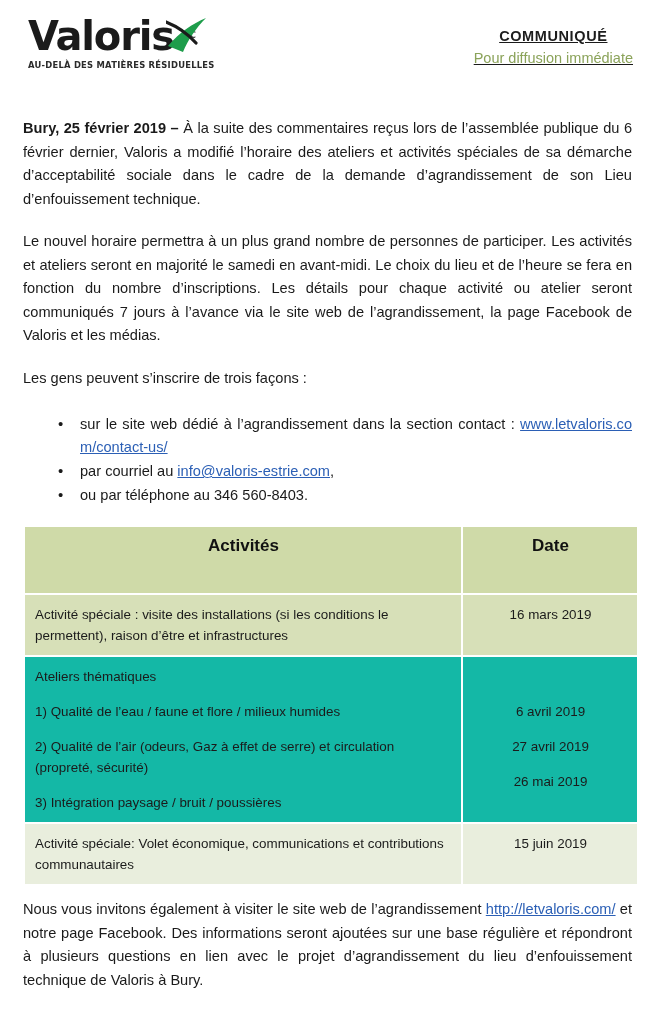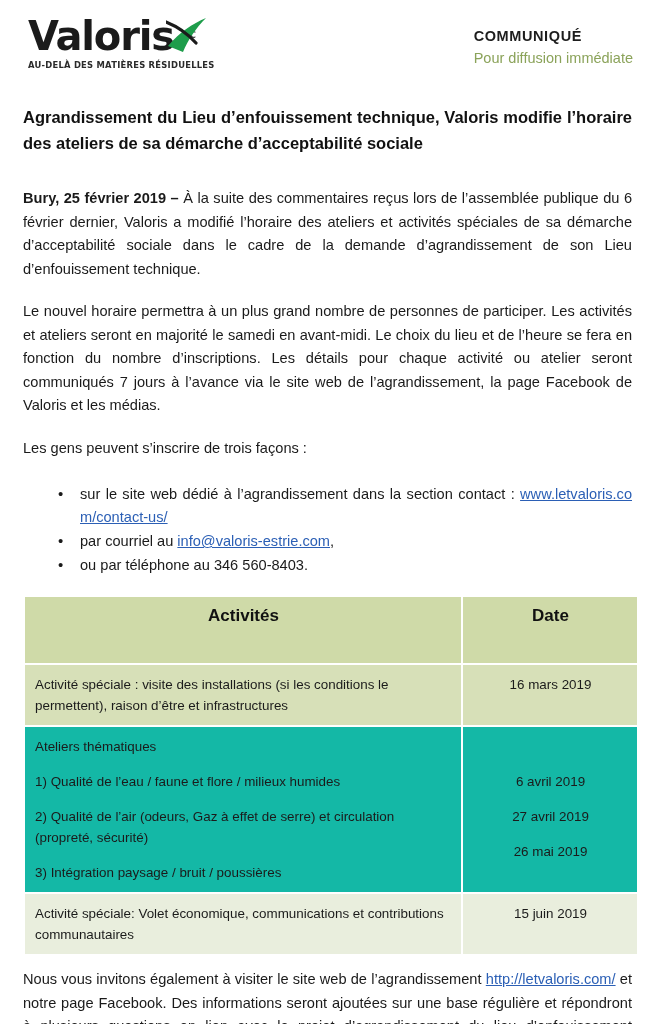--- a/index.html
+++ b/index.html
@@ -65,22 +65,23 @@
   .logo-tagline {
     margin-top: 2px;
     font-family: "DejaVu Sans", sans-serif;
     font-size: 8.4px;
     font-weight: bold;
     letter-spacing: 0.25px;
     color: #2b2b2b;
     white-space: nowrap;
   }
   .header-right {
-    text-align: left;
+    text-align: center;
     padding-top: 12px;
+    text-decoration: underline;
   }
   .communique {
     font-size: 14.5px;
     font-weight: bold;
     letter-spacing: 0.6px;
     color: #1d1d1d;
     line-height: 20px;
   }
   .diffusion {
     font-size: 14.5px;
@@ -212,21 +213,20 @@
     </div>
 
     <div class="header-right">
       <div class="communique">COMMUNIQUÉ</div>
       <div class="diffusion">Pour diffusion immédiate</div>
     </div>
   </div>
 
   <div class="content">
 
-    <h1 class="doc-title">Agrandissement du Lieu d’enfouissement technique, Valoris modifie l’horaire des ateliers de sa démarche d’acceptabilité sociale</h1>
 
     <p class="para first"><span class="lead">Bury, 25 février 2019 – </span><span>À la suite des commentaires reçus lors de l’assemblée publique du 6 février dernier, Valoris a modifié l’horaire des ateliers et activités spéciales de sa démarche d’acceptabilité sociale dans le cadre de la demande d’agrandissement de son Lieu d’enfouissement technique.</span></p>
 
     <p class="para">Le nouvel horaire permettra à un plus grand nombre de personnes de participer. Les activités et ateliers seront en majorité le samedi en avant-midi. Le choix du lieu et de l’heure se fera en fonction du nombre d’inscriptions. Les détails pour chaque activité ou atelier seront communiqués 7 jours à l’avance via le site web de l’agrandissement, la page Facebook de Valoris et les médias.</p>
 
     <p class="para intro-list-line">Les gens peuvent s’inscrire de trois façons :</p>
 
     <ul class="ways">
       <li><span>sur le site web dédié à l’agrandissement dans la section contact : </span><a class="link" href="#">www.letvaloris.com/contact-us/</a><span></span></li>
       <li><span>par courriel au </span><a class="link" href="#">info@valoris-estrie.com</a><span>,</span></li>

